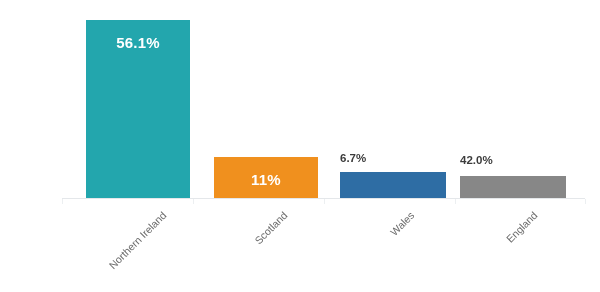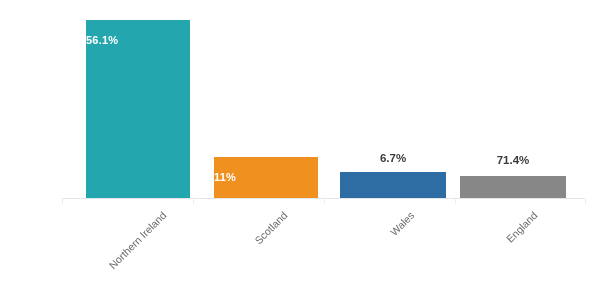--- a/index.html
+++ b/index.html
@@ -43,29 +43,30 @@
   
   .bar {
     position: absolute;
     bottom: 94px; 
   }
   .bar-inner-label {
     position: absolute;
     left: 0;
     right: 0;
     top: 14px;
+    text-align: center;
     color: #ffffff;
-    font-size: 11px;
+    font-size: 15px;
     font-weight: bold;
     font-family: "Liberation Sans", sans-serif;
     letter-spacing: 0.2px;
   }
   .bar-outer-label {
     position: absolute;
-    text-align: center;
+    text-align: left;
     color: #3c3c3c;
     font-size: 11.5px;
     font-weight: bold;
     font-family: "Liberation Sans", sans-serif;
   }
   .cat-label {
     position: absolute;
     color: #6b6b6b;
     font-size: 10.5px;
     font-family: "Liberation Sans", sans-serif;
@@ -94,21 +95,21 @@
     </div>
 
     <div class="bar" style="left:214px; width:104px; height:41px; background:#f0901e;">
       <span class="bar-inner-label">11%</span>
     </div>
 
     <div class="bar" style="left:340px; width:106px; height:26px; background:#2e6da4;"></div>
     <span class="bar-outer-label" style="left:340px; width:106px; top:152px;">6.7%</span>
 
     <div class="bar" style="left:460px; width:106px; height:22px; background:#878787;"></div>
-    <span class="bar-outer-label" style="left:460px; width:106px; top:154px;">71.4%</span>
+    <span class="bar-outer-label" style="left:460px; width:106px; top:154px;">42.0%</span>
 
     <span class="cat-label" style="left:-22px; top:209px; width:182px;">Northern Ireland</span>
 
     <span class="cat-label" style="left:146px; top:209px; width:135px;">Scotland</span>
 
     <span class="cat-label" style="left:283px; top:209px; width:125px;">Wales</span>
 
     <span class="cat-label" style="left:396px; top:209px; width:135px;">England</span>
 
   </div>

